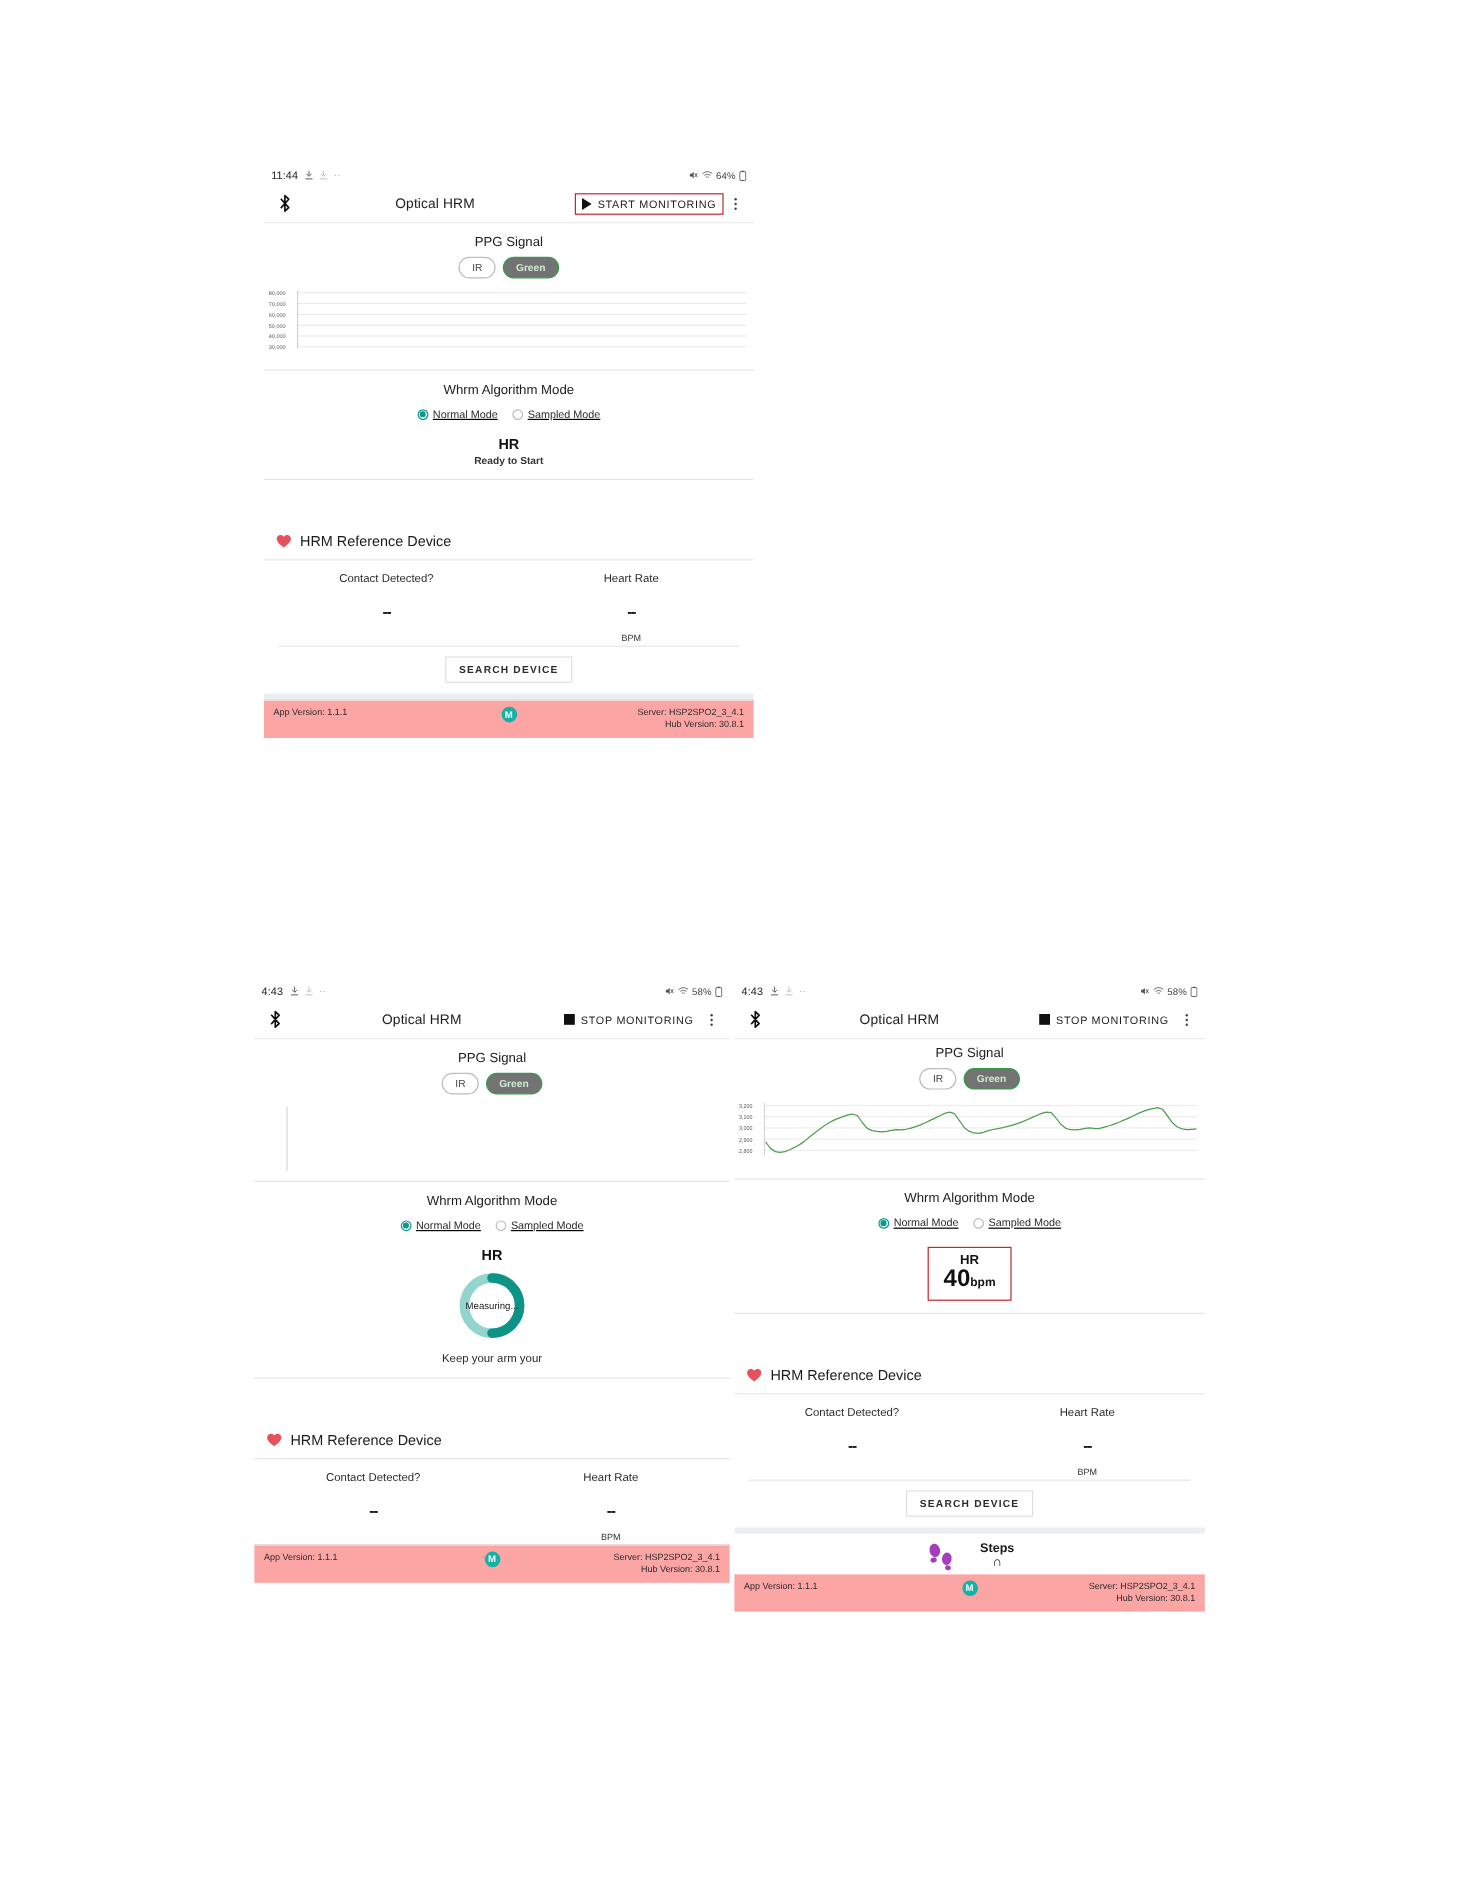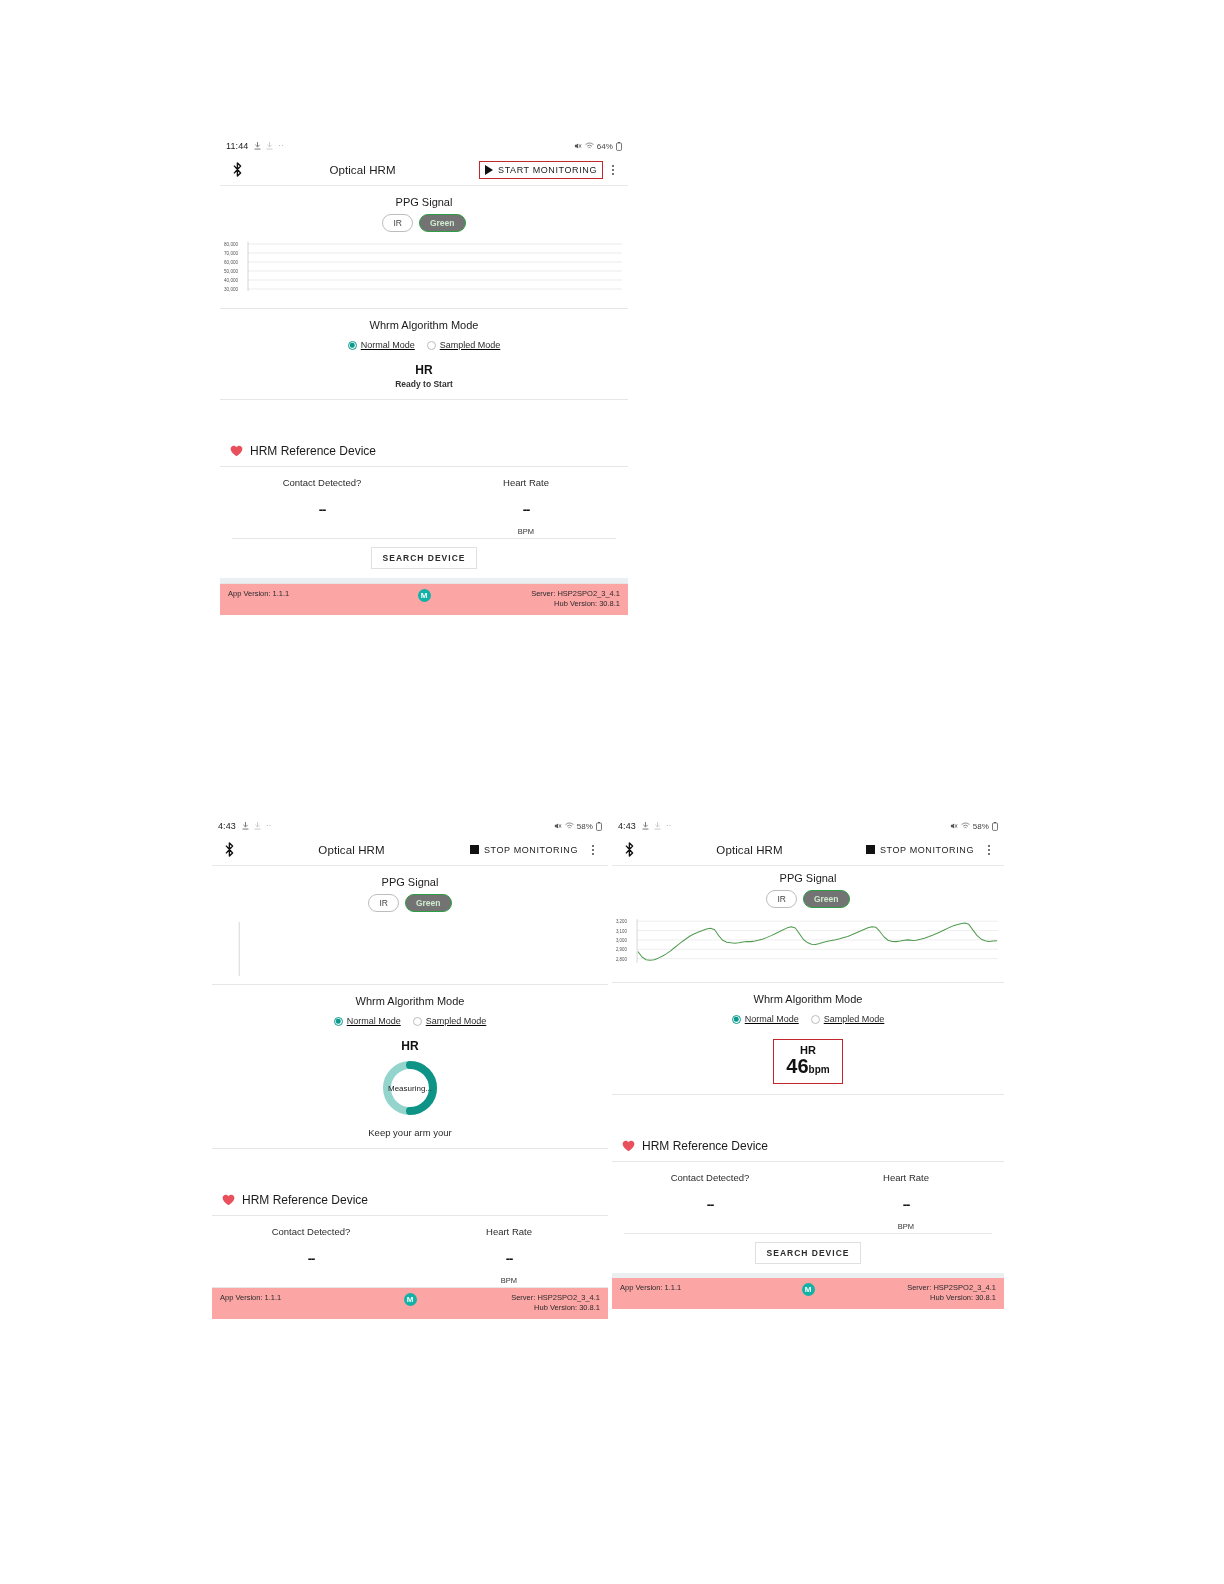--- a/index.html
+++ b/index.html
@@ -520,21 +520,21 @@
       <span class="radio-item">
         <span class="rd"></span>
         <span>Sampled Mode</span>
       </span>
     </div>
 
     <div class="hr-box-wrap">
       <div class="hr-box">
         <div class="hr-box-title">HR</div>
         <div>
-          <span class="hr-box-val">46</span><span class="hr-box-unit">bpm</span>
+          <span class="hr-box-val">40</span><span class="hr-box-unit">bpm</span>
         </div>
       </div>
     </div>
 
     <div class="divider"></div>
 
     <div class="hrm-head">
       <span class="ic">
         <svg width="13" height="12" viewBox="0 0 14 13">
             <path d="M7 12.2C3.4 9.4.6 7.1.6 4.3.6 2.2 2.2.8 4 .8c1.2 0 2.3.6 3 1.6.7-1 1.8-1.6 3-1.6 1.8 0 3.4 1.4 3.4 3.5 0 2.8-2.8 5.1-6.4 7.9z" fill="#e8505b"></path>
@@ -556,20 +556,34 @@
       </div>
     </div>
 
     <div class="divider" style="margin:0 12px;"></div>
     <div class="search-row">
       <span class="search-btn">SEARCH DEVICE</span>
     </div>
 
     <div class="thick-divider"></div>
 
+    <div class="steps-teaser">
+      <span class="ic">
+        <svg width="26" height="28" viewBox="0 0 26 28">
+          <ellipse cx="8" cy="8" rx="4.4" ry="5.6" fill="#a83cbf" transform="rotate(-12 8 8)"></ellipse>
+          <ellipse cx="7" cy="16" rx="2.6" ry="2.2" fill="#a83cbf" transform="rotate(-12 7 16)"></ellipse>
+          <ellipse cx="18" cy="15" rx="4" ry="5.2" fill="#a83cbf" transform="rotate(10 18 15)"></ellipse>
+          <ellipse cx="19" cy="22.5" rx="2.4" ry="2" fill="#a83cbf" transform="rotate(10 19 22.5)"></ellipse>
+        </svg>
+      </span>
+      <span>
+        <span class="steps-title" style="display:block;">Steps</span>
+        <span class="steps-sub" style="display:block;">∩</span>
+      </span>
+    </div>
 
     <div class="footer" style="border-top:none;">
       <span class="footer-left">App Version: 1.1.1</span>
       <span class="footer-logo">
         <span class="logo-circle">M</span>
       </span>
       <span class="footer-right">
         <span>Server: HSP2SPO2_3_4.1</span><br>
         <span>Hub Version: 30.8.1</span>
       </span>

